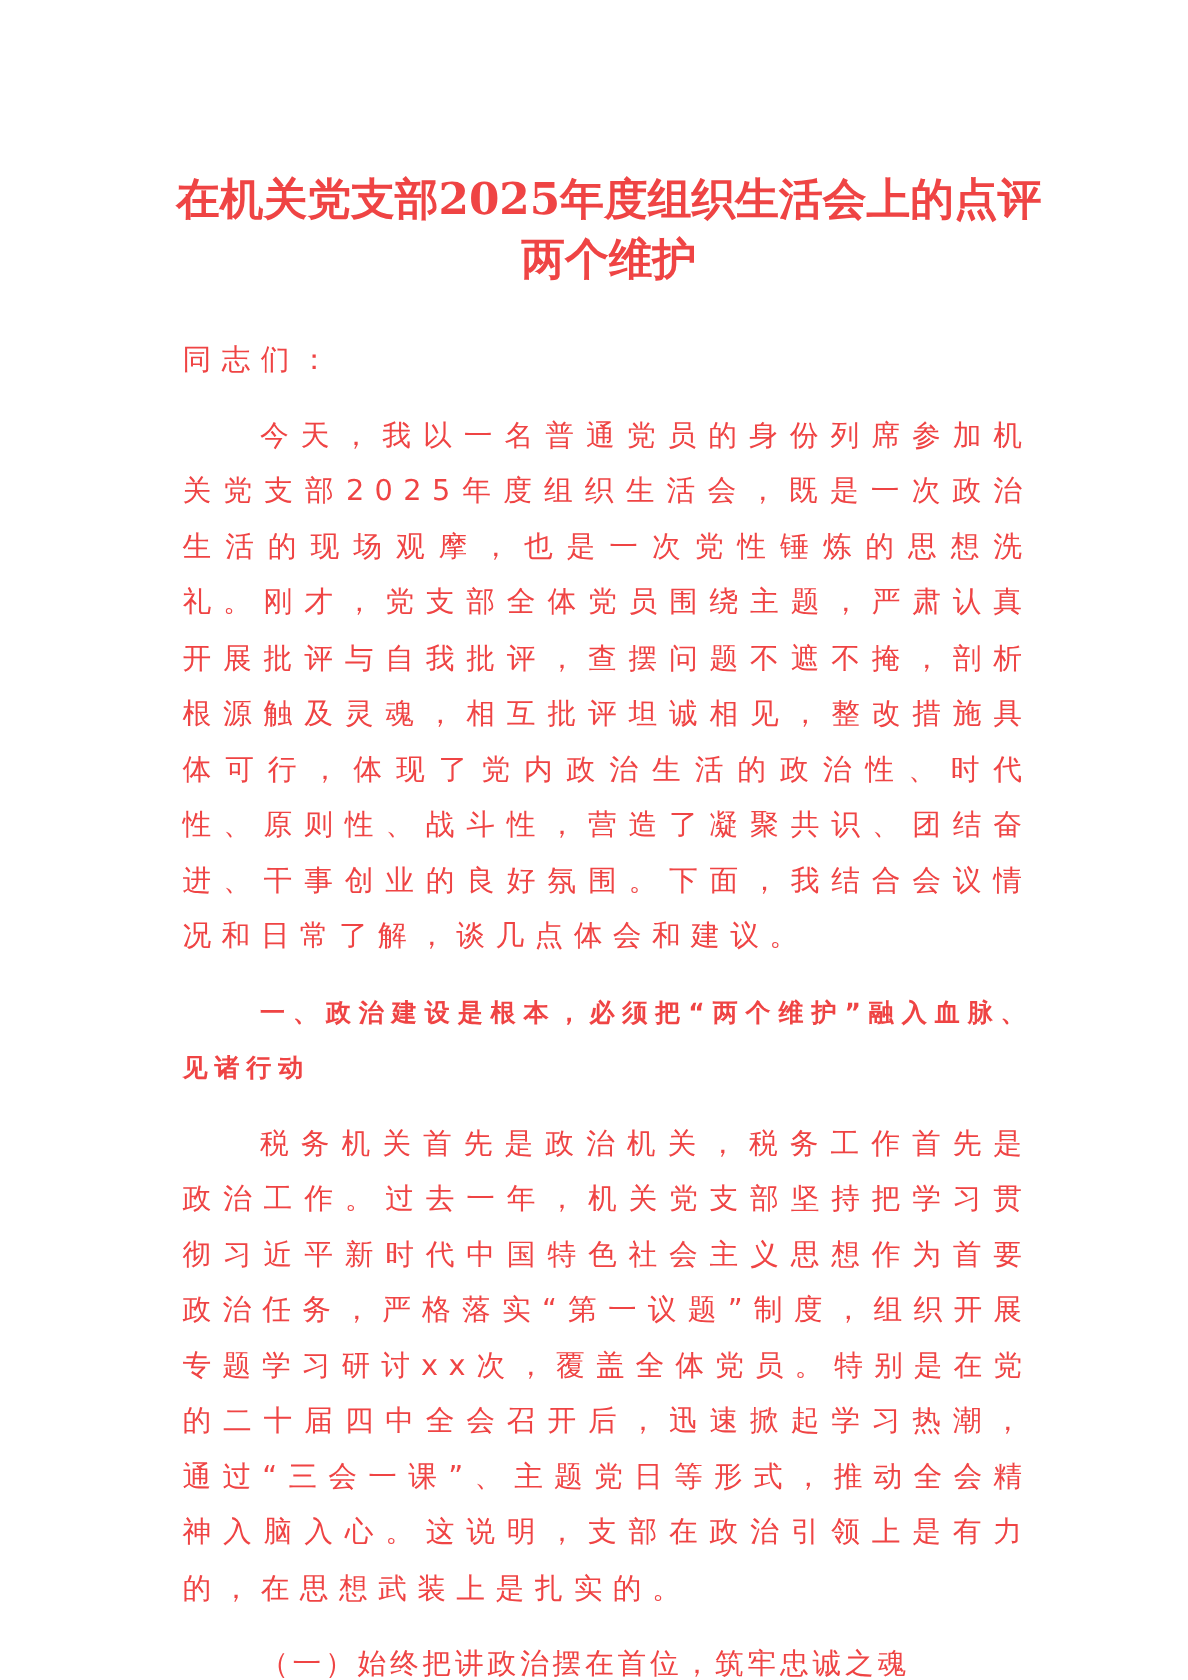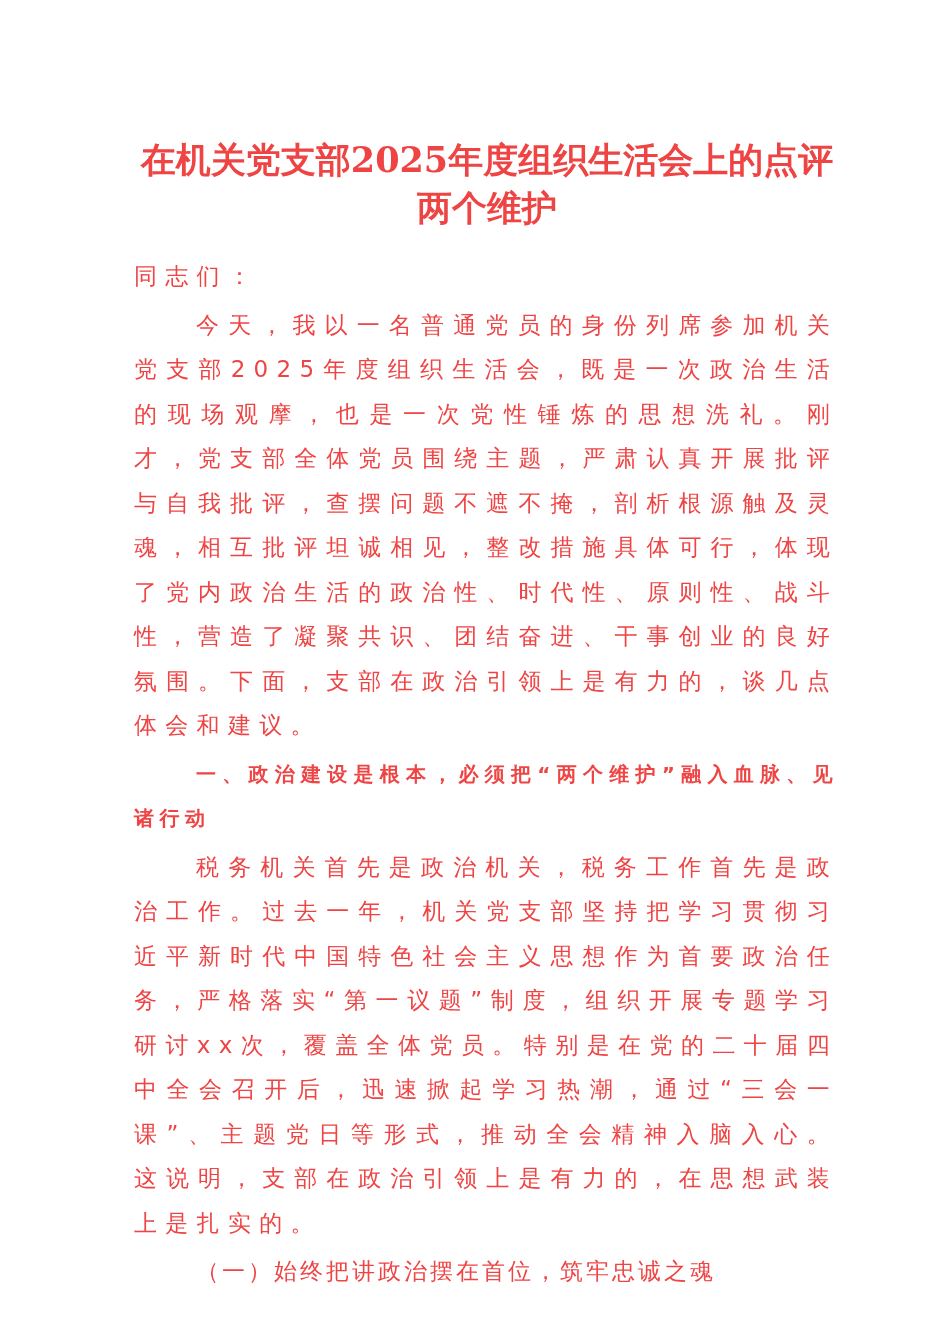--- a/index.html
+++ b/index.html
@@ -14,34 +14,34 @@
       font-family: "DejaVu Serif", "Liberation Serif", serif;
       font-weight: bold; font-size: 35px; line-height: 48px;
       letter-spacing: 0px; margin: 0;
     }
     .body {
       position: absolute; left: 118px; top: 250px; width: 712px;
       font-family: "DejaVu Sans", "Liberation Sans", sans-serif;
       font-size: 23px; line-height: 44.5px; letter-spacing: 8.3px;
       text-align: justify;
     }
-    .body p { margin: 4px; }
+    .body p { margin: 16px; }
     .indent { text-indent: 62px; }
     .h1 { font-weight: bold; letter-spacing: 5.5px; font-size: 20px; }
     .h2 { letter-spacing: 3px; }
   </style>
 </head>
 <body>
 
 <div class="page">
   <h1 class="title">
     <span>在机关党支部2025年度组织生活会上的点评</span><br>
     <span>两个维护</span>
   </h1>
 
   <div class="body">
     <p>同志们：</p>
-    <p class="indent">今天，我以一名普通党员的身份列席参加机关党支部2025年度组织生活会，既是一次政治生活的现场观摩，也是一次党性锤炼的思想洗礼。刚才，党支部全体党员围绕主题，严肃认真开展批评与自我批评，查摆问题不遮不掩，剖析根源触及灵魂，相互批评坦诚相见，整改措施具体可行，体现了党内政治生活的政治性、时代性、原则性、战斗性，营造了凝聚共识、团结奋进、干事创业的良好氛围。下面，支部在政治引领上是有力的，谈几点体会和建议。</p>
+    <p class="indent">今天，我以一名普通党员的身份列席参加机关党支部2025年度组织生活会，既是一次政治生活的现场观摩，也是一次党性锤炼的思想洗礼。刚才，党支部全体党员围绕主题，严肃认真开展批评与自我批评，查摆问题不遮不掩，剖析根源触及灵魂，相互批评坦诚相见，整改措施具体可行，体现了党内政治生活的政治性、时代性、原则性、战斗性，营造了凝聚共识、团结奋进、干事创业的良好氛围。下面，我结合会议情况和日常了解，谈几点体会和建议。</p>
     <p class="indent h1">一、政治建设是根本，必须把“两个维护”融入血脉、见诸行动</p>
     <p class="indent">税务机关首先是政治机关，税务工作首先是政治工作。过去一年，机关党支部坚持把学习贯彻习近平新时代中国特色社会主义思想作为首要政治任务，严格落实“第一议题”制度，组织开展专题学习研讨xx次，覆盖全体党员。特别是在党的二十届四中全会召开后，迅速掀起学习热潮，通过“三会一课”、主题党日等形式，推动全会精神入脑入心。这说明，支部在政治引领上是有力的，在思想武装上是扎实的。</p>
     <p class="indent h2">（一）始终把讲政治摆在首位，筑牢忠诚之魂</p>
   </div>
 </div>
 
 </body></html>

